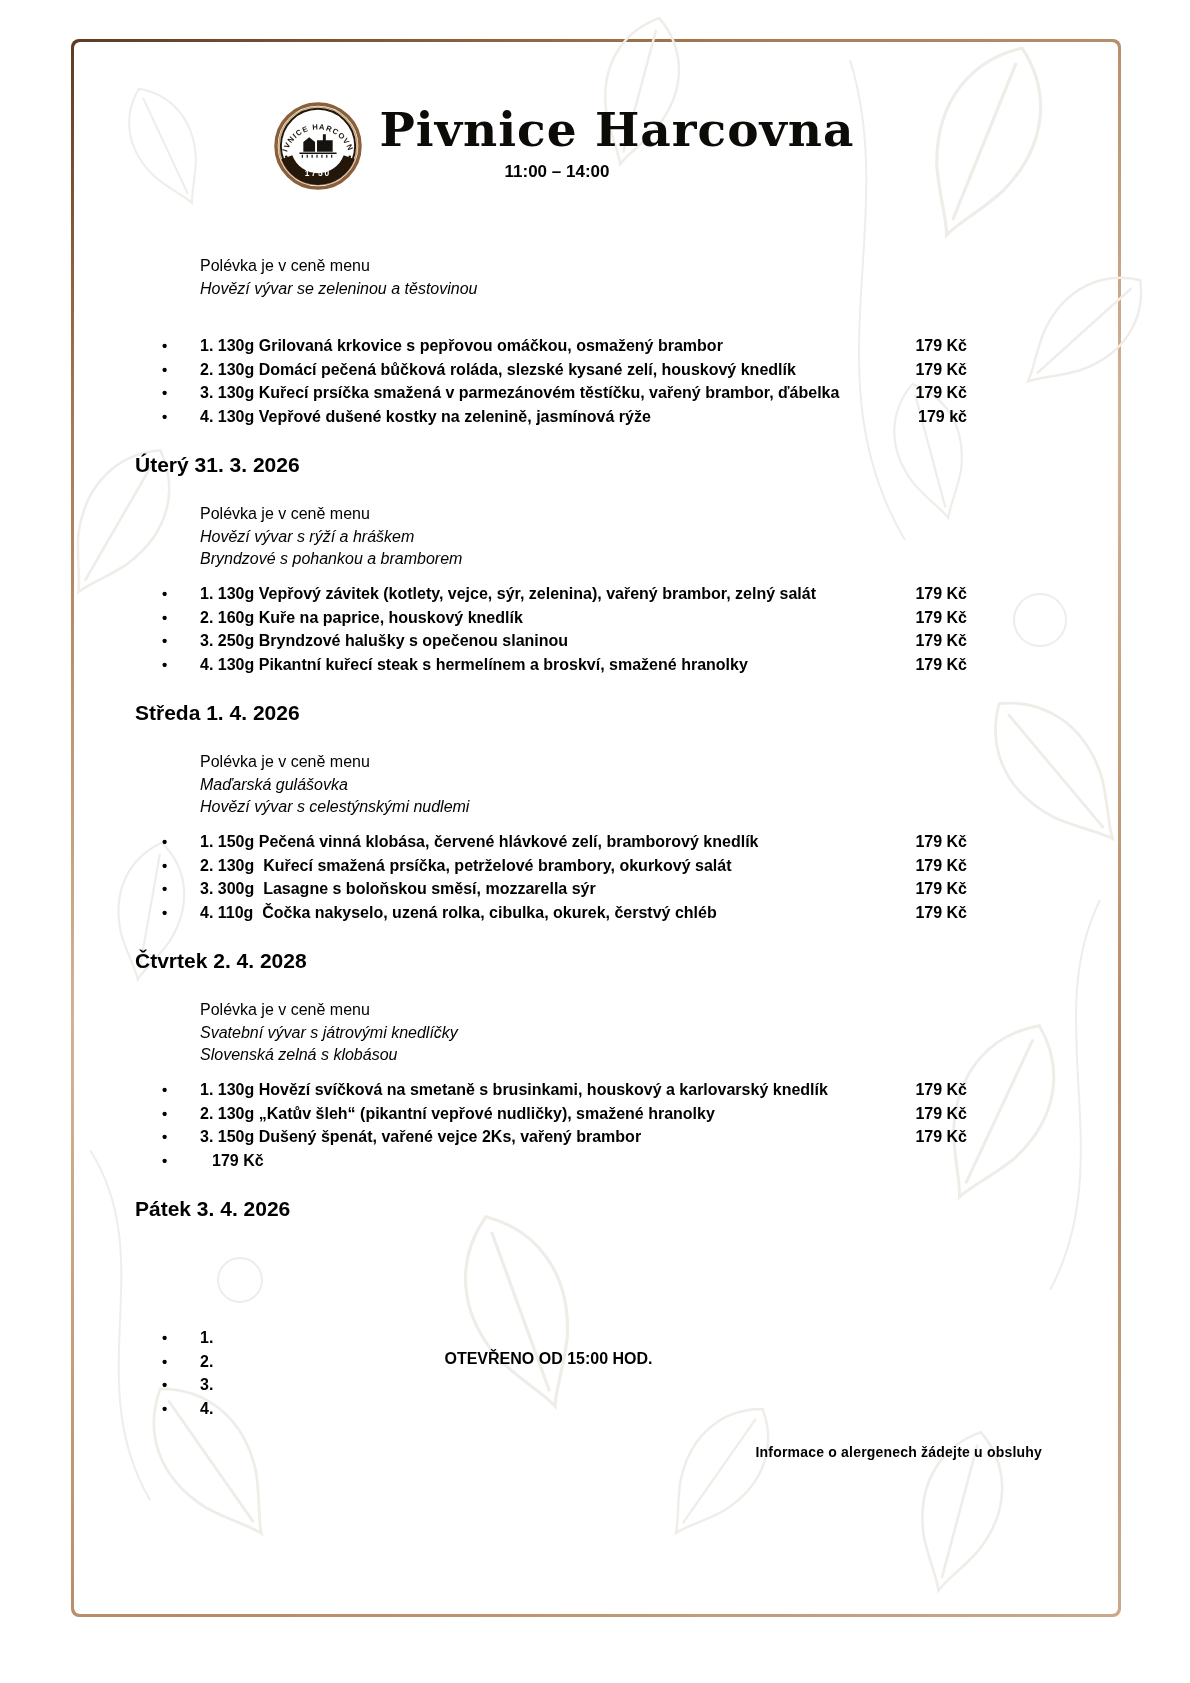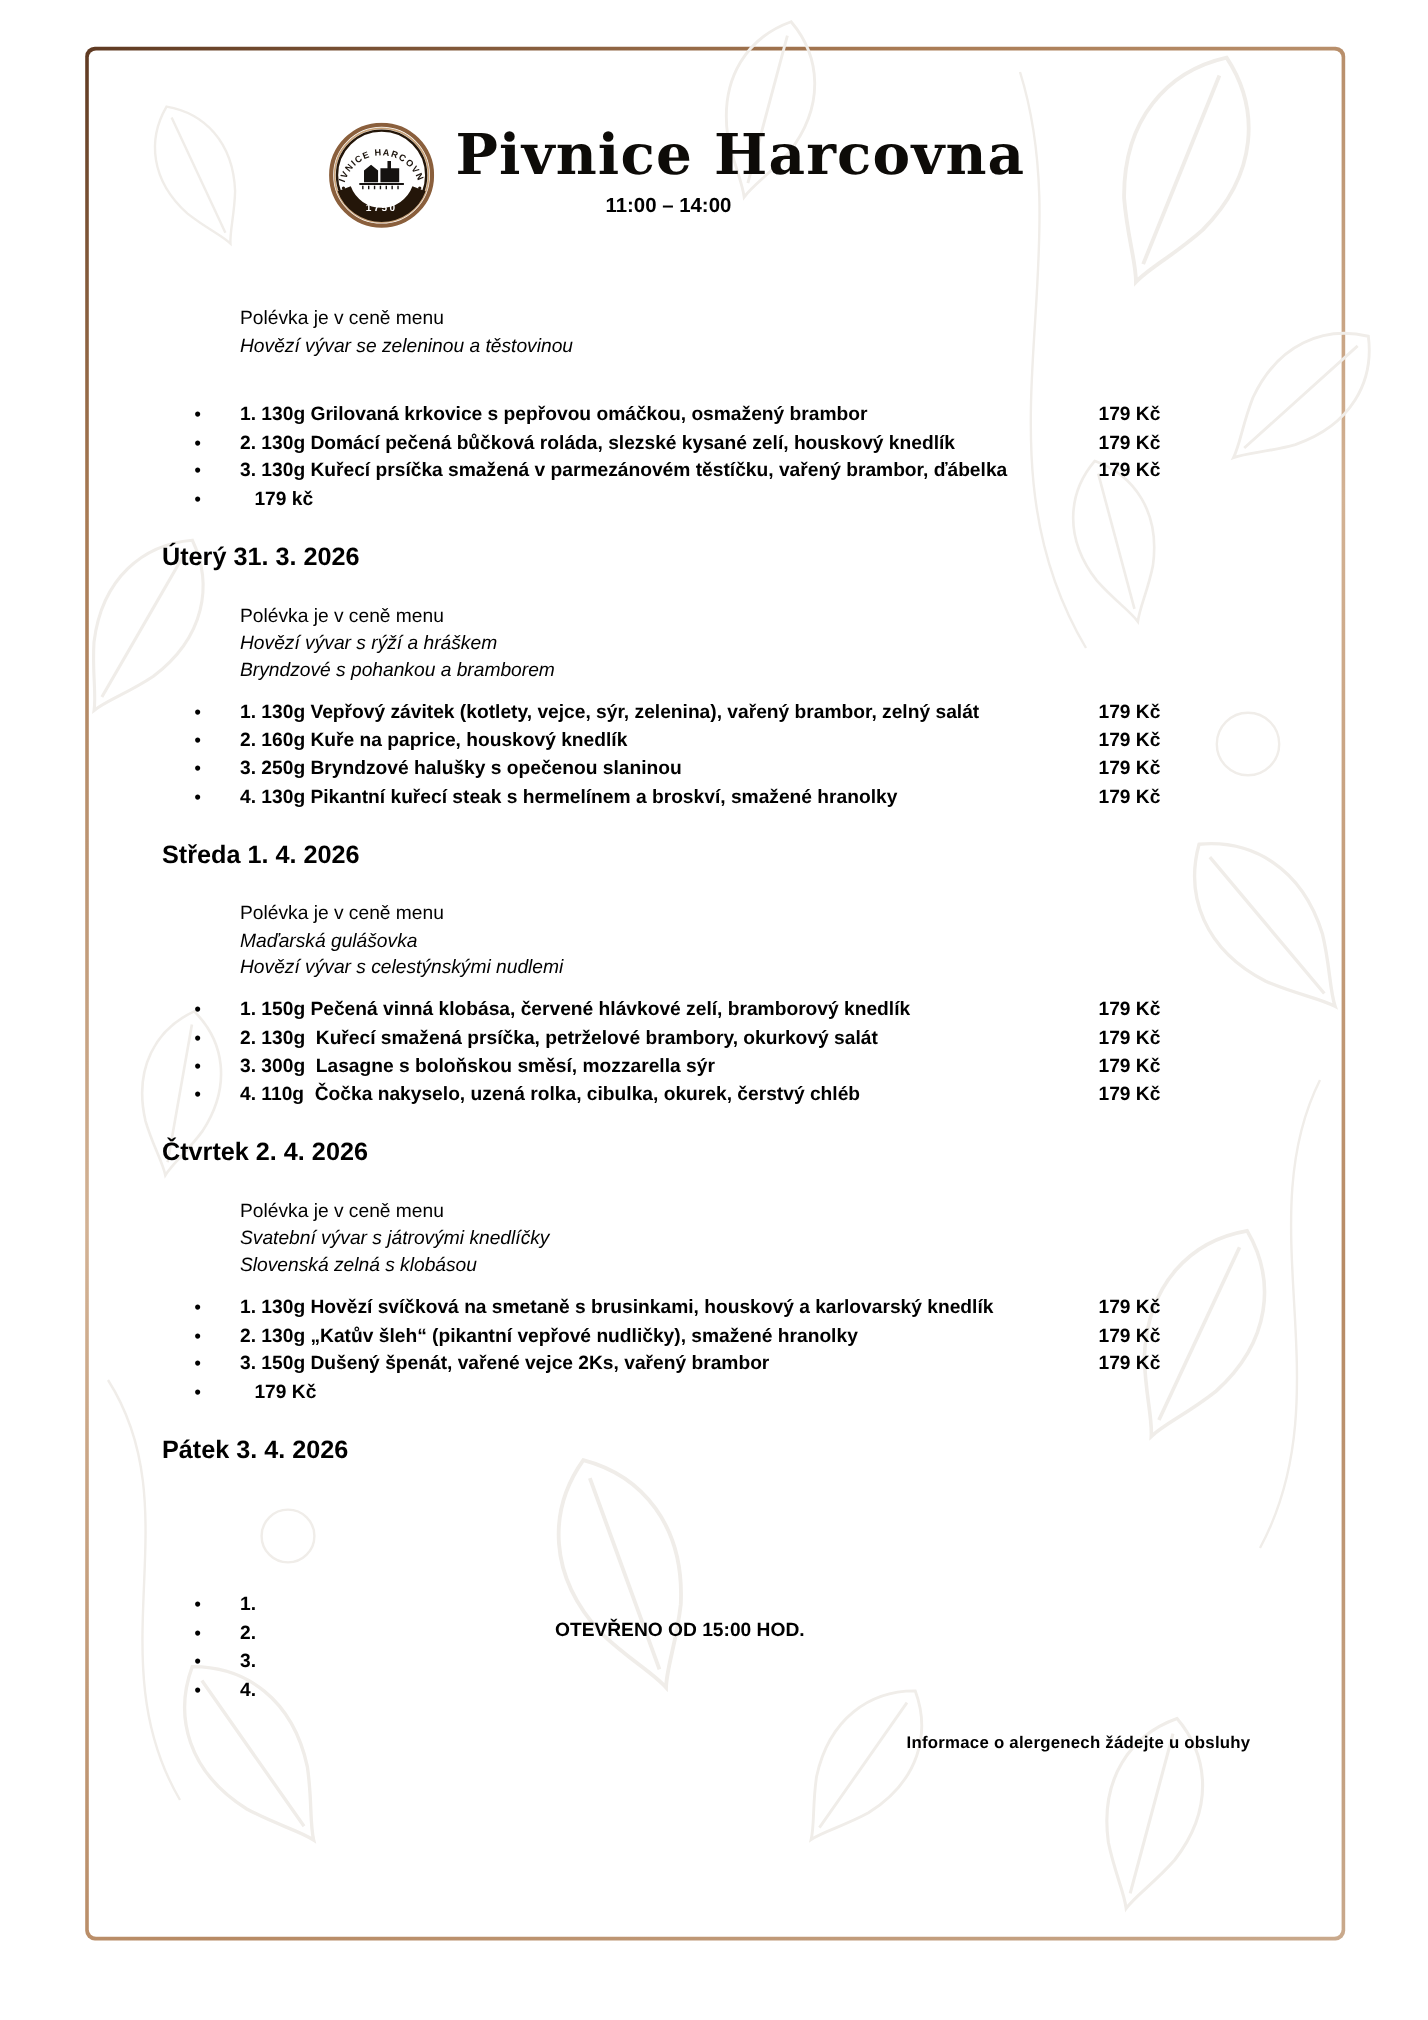--- a/index.html
+++ b/index.html
@@ -33,21 +33,21 @@
   .soup{font-size:16px;font-style:italic;line-height:22px;}
   .items{position:relative;}
   .item{
     display:flex;align-items:baseline;margin-left:90px;width:805px;
     line-height:23.5px;font-size:16px;font-weight:bold;
   }
   .bullet{width:38px;font-size:15px;}
   .item-text{flex:1;white-space:pre-wrap;}
   .item-price{margin-left:12px;white-space:nowrap;}
   .notice{
-    position:absolute;top:24px;left:92px;width:805px;text-align:center;
+    position:absolute;top:24px;left:74px;width:805px;text-align:center;
     font-size:16px;font-weight:bold;
   }
   .footer{
     margin-top:6px;text-align:right;font-size:14px;font-weight:bold;
     padding-right:80px;letter-spacing:0.2px;
   }
 </style>
 </head>
 <body>
 
@@ -137,20 +137,21 @@
   </div>
 
   <div class="item">
     <span class="bullet">•</span>
     <span class="item-text">3. 130g Kuřecí prsíčka smažená v parmezánovém těstíčku, vařený brambor, ďábelka</span>
     <span class="item-price">179 Kč</span>
   </div>
 
   <div class="item">
     <span class="bullet">•</span>
+    <span class="item-text">4. 130g Vepřové dušené kostky na zelenině, jasmínová rýže</span>
     <span class="item-price">179 kč</span>
   </div>
 </div>
   </section>
 
   <section class="day">
     <h2 class="day-name">Úterý 31. 3. 2026</h2>
     <div class="soups">
       <div class="soup-note">Polévka je v ceně menu</div>
       <div class="soup-list">
@@ -217,21 +218,21 @@
 
   <div class="item">
     <span class="bullet">•</span>
     <span class="item-text">4. 110g  Čočka nakyselo, uzená rolka, cibulka, okurek, čerstvý chléb</span>
     <span class="item-price">179 Kč</span>
   </div>
 </div>
   </section>
 
   <section class="day">
-    <h2 class="day-name">Čtvrtek 2. 4. 2026</h2>
+    <h2 class="day-name">Čtvrtek 2. 4. 2028</h2>
     <div class="soups">
       <div class="soup-note">Polévka je v ceně menu</div>
       <div class="soup-list">
   <div class="soup">Svatební vývar s játrovými knedlíčky</div>
 
   <div class="soup">Slovenská zelná s klobásou</div>
 </div>
     </div>
     <div class="items">
   <div class="item">

